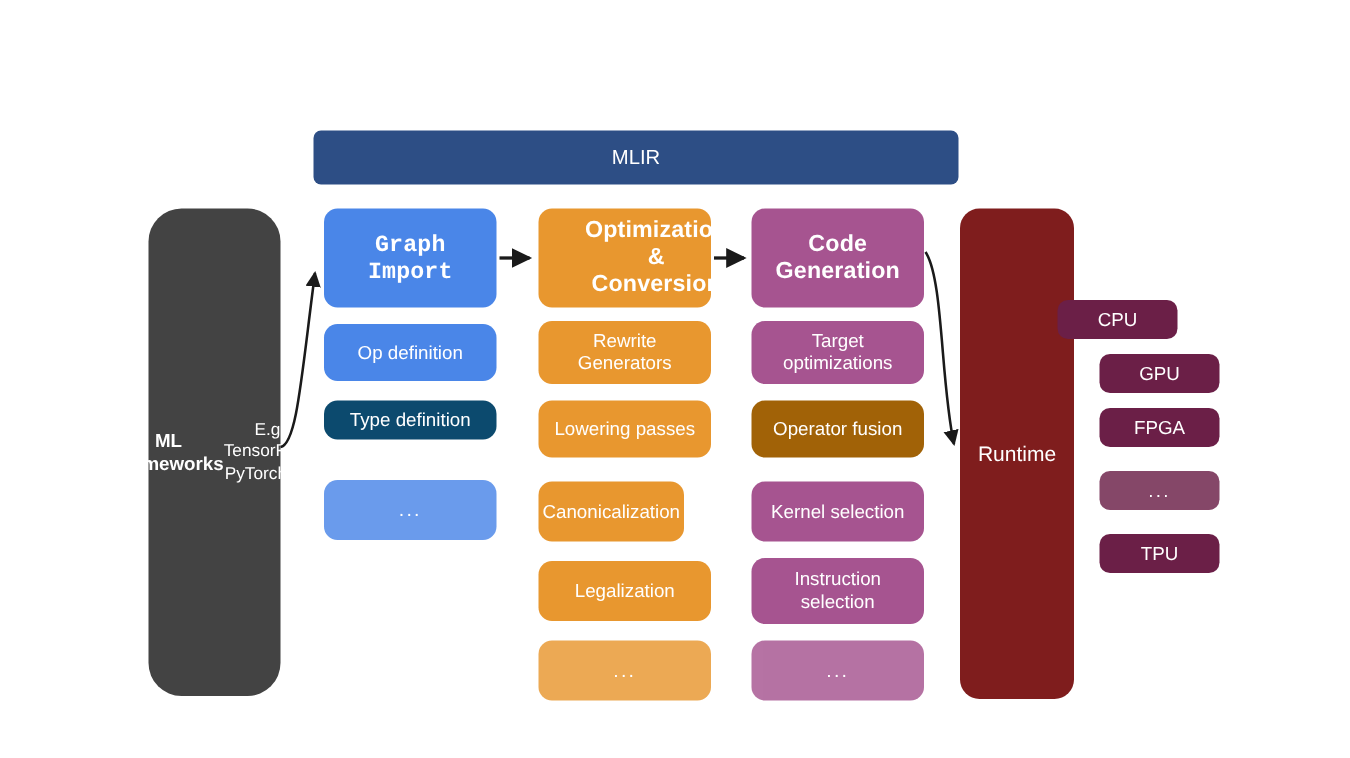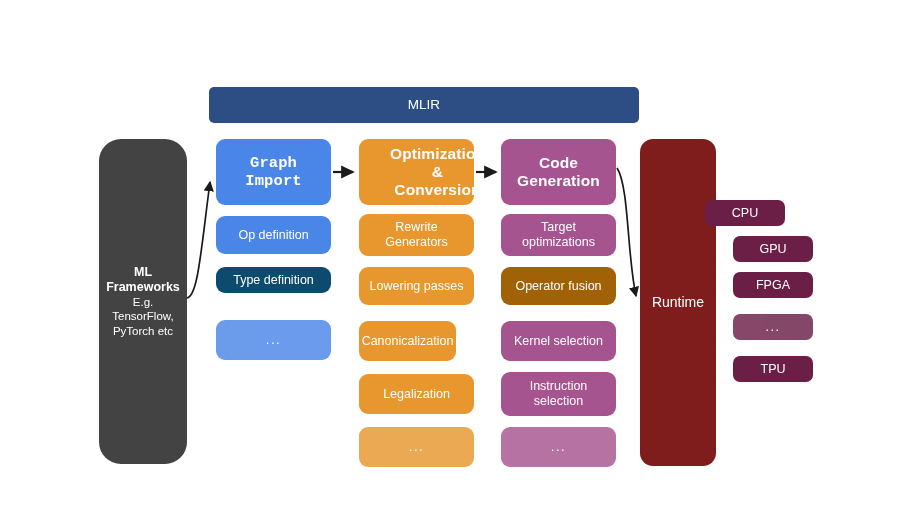--- a/index.html
+++ b/index.html
@@ -47,21 +47,21 @@
     font-size: 13px;
     letter-spacing: 1.5px;
     opacity: 0.82;
   }
   .hw {
     font-size: 12.5px;
     border-radius: 7px;
   }
   .frameworks-inner {
     display: flex;
-    flex-direction: column;
+    flex-direction: row;
     align-items: center;
     justify-content: center;
   }
   .fw-title {
     font-weight: bold;
     font-size: 12.5px;
     line-height: 1.2;
   }
   .fw-sub {
     font-size: 11.5px;

